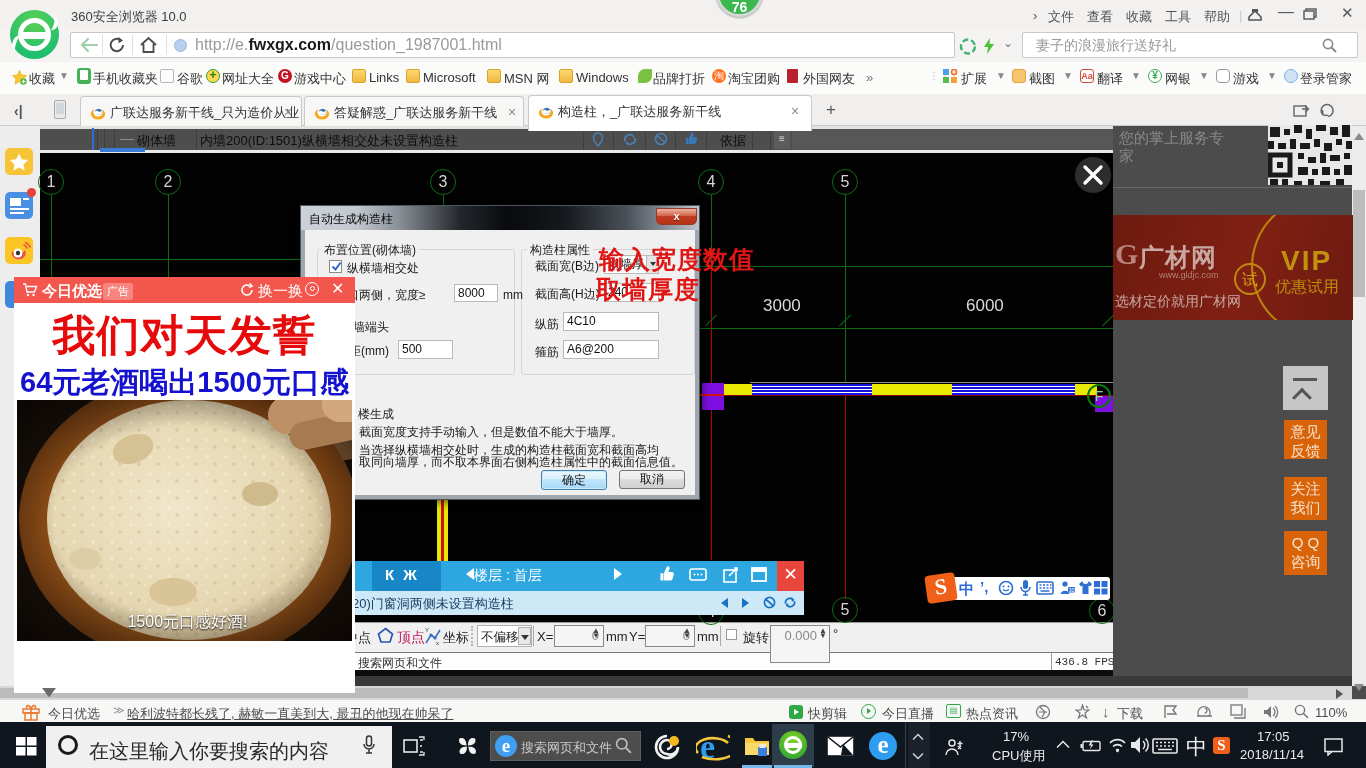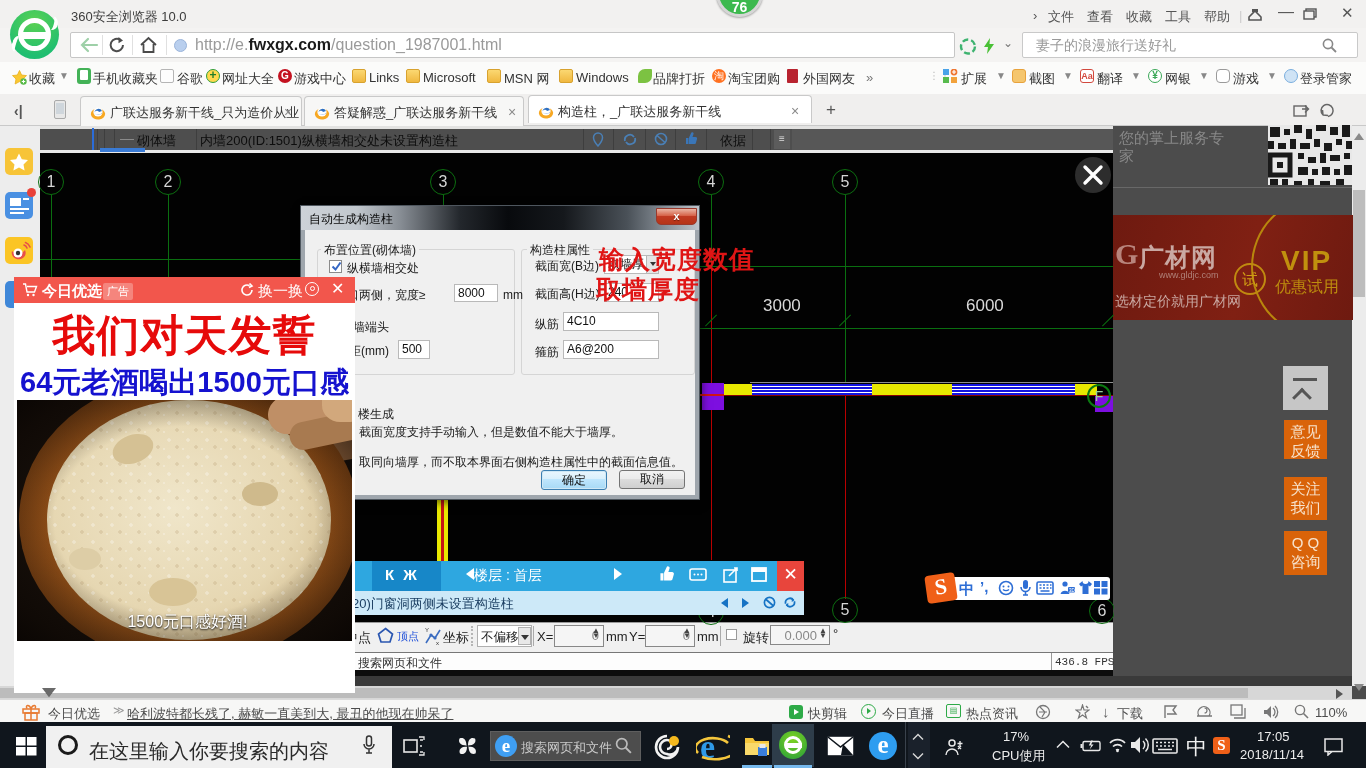--- a/index.html
+++ b/index.html
@@ -20,21 +20,21 @@
 .winbtn{position:absolute;top:8px;color:#555;font-size:13px}
 #urlbox{left:70px;top:32px;width:885px;height:26px;background:#fff;border:1px solid #c6c6c6;border-radius:2px;z-index:1}
 .sep{position:absolute;top:35px;width:1px;height:20px;background:#e0e0e0;z-index:2}
 .navic{position:absolute;z-index:2}
 #searchbox{left:1022px;top:32px;width:336px;height:26px;background:#fff;border:1px solid #c9c9c9;border-radius:2px;font-size:14px;color:#999;line-height:24px;padding-left:13px}
 .urltxt{font-size:16px;color:#9a9a9a}
 .urltxt b{color:#1a1a1a;font-weight:bold}
 .bmi{position:absolute;top:70px;font-size:13px;color:#333;white-space:nowrap}
 .bmic{position:absolute;width:14px;height:14px;border-radius:3px}
 .tab{position:absolute;top:96px;height:30px;background:#f7f7f6;border:1px solid #c9c9c9;border-bottom:none;border-radius:4px 4px 0 0;font-size:13px;color:#333;z-index:1}
-.tab.active{background:#fff;top:95px;height:28px;z-index:3}
+.tab.active{background:#fff;top:95px;height:36px;z-index:3}
 .tabtxt{position:absolute;left:29px;top:7px;white-space:nowrap;overflow:hidden}
 .tabx{position:absolute;top:7px;font-size:14px;color:#8a8a8a}
 .tfav{position:absolute;left:9px;top:8px;width:16px;height:15px}
 #content{left:0;top:126px;width:1366px;height:573px;background:#4c4c4c}
 #leftstrip{left:0;top:126px;width:40px;height:560px;background:#ededed}
 .sbicon{position:absolute;left:5px;width:28px;height:27px;border-radius:5px}
 #toprow-light{left:40px;top:126px;width:1073px;height:3px;background:#d8d8d8}
 #striprow{left:40px;top:129px;width:1073px;height:21px;background:#4e4e4e;overflow:hidden}
 #stripline{left:40px;top:150px;width:1073px;height:3px;background:#e9e9e9}
 #cadblack{left:40px;top:153px;width:1073px;height:469px;background:#020202}
@@ -494,21 +494,21 @@
     <rect x="1" y="1" width="6" height="6" fill="#2e6ed5"></rect>
     <rect x="8.5" y="1" width="6" height="6" fill="#2e6ed5"></rect>
     <rect x="1" y="8.5" width="6" height="6" fill="#2e6ed5"></rect>
     <rect x="8.5" y="8.5" width="6" height="6" fill="#2e6ed5"></rect>
   </svg>
 
 <div class="a" style="left:345px;top:629px;font-size:13px;color:#222;z-index:1">中点</div>
 <svg class="a" style="left:377px;top:627px;z-index:1" width="17" height="17" viewBox="0 0 17 17">
     <path d="M8.5 1.5 L15.5 7 L13 15 H4 L1.5 7 Z" fill="none" stroke="#2a56b0" stroke-width="1.7"></path>
   </svg>
-<div class="a" style="left:397px;top:629px;font-size:11px;color:#1d4ed8;z-index:1">顶点</div>
+<div class="a" style="left:397px;top:629px;font-size:14px;color:#be185d;z-index:1">顶点</div>
 <svg class="a" style="left:424px;top:626px;z-index:1" width="18" height="20" viewBox="0 0 18 20">
     <path d="M2 17 L7 9 L11 12 L16 4" fill="none" stroke="#3a6cc0" stroke-width="1.6"></path>
     <circle cx="7" cy="9" r="1.6" fill="#3a6cc0"></circle>
     <circle cx="11" cy="12" r="1.6" fill="#3a6cc0"></circle>
     <text x="1" y="6" font-size="6" fill="#333" font-family="sans-serif">Y</text>
     <text x="12" y="19" font-size="6" fill="#333" font-family="sans-serif">x</text>
   </svg>
 <div class="a" style="left:443px;top:629px;font-size:13px;color:#222;z-index:1">坐标</div>
 <div class="a" style="left:471px;top:626px;width:2px;height:20px;border-left:2px dotted #b5b5b5;z-index:1"></div>
 <div class="a" style="left:477px;top:625px;width:55px;height:22px;background:#fff;border:1px solid #b0b0b0;z-index:1;font-size:12.5px;color:#222;padding:3px 0 0 3px">不偏移</div>
@@ -520,21 +520,21 @@
 <div class="a" style="left:554px;top:625px;width:50px;height:22px;background:#f5f5f5;border:1px solid #888;z-index:1;font-size:13px;color:#888;text-align:right;padding:2px 4px 0 0">0</div>
 <div class="a" style="left:592px;top:626px;font-size:8px;color:#444;z-index:2;line-height:5px;padding-top:2px">▲<br>▼</div>
 <div class="a" style="left:606px;top:629px;font-size:13px;color:#222;z-index:1">mm</div>
 <div class="a" style="left:629px;top:629px;font-size:13px;color:#222;z-index:1">Y=</div>
 <div class="a" style="left:645px;top:625px;width:50px;height:22px;background:#f5f5f5;border:1px solid #888;z-index:1;font-size:13px;color:#888;text-align:right;padding:2px 4px 0 0">0</div>
 <div class="a" style="left:683px;top:626px;font-size:8px;color:#444;z-index:2;line-height:5px;padding-top:2px">▲<br>▼</div>
 <div class="a" style="left:697px;top:629px;font-size:13px;color:#222;z-index:1">mm</div>
 <div class="a" style="left:720px;top:626px;width:1px;height:20px;background:#aaa;z-index:1"></div>
 <div class="a" style="left:726px;top:629px;width:11px;height:11px;background:#fff;border:1px solid #9a9a9a;z-index:1"></div>
 <div class="a" style="left:743px;top:629px;font-size:13px;color:#222;z-index:1">旋转</div>
-<div class="a" style="left:770px;top:625px;width:60px;height:20px;background:#f5f5f5;border:1px solid #888;z-index:1;font-size:13px;color:#888;text-align:right;padding:2px 12px 0 0">0.000</div>
+<div class="a" style="left:770px;top:625px;width:60px;height:38px;background:#f5f5f5;border:1px solid #888;z-index:1;font-size:13px;color:#888;text-align:right;padding:2px 12px 0 0">0.000</div>
 <div class="a" style="left:819px;top:626px;font-size:8px;color:#444;z-index:2;line-height:5px;padding-top:2px">▲<br>▼</div>
 <div class="a" style="left:833px;top:626px;font-size:13px;color:#222;z-index:1">°</div>
 
 <div class="a" style="left:352px;top:656px;width:3px;height:11px;background:#555;z-index:1"></div>
 <div class="a" style="left:358px;top:655px;font-size:12px;color:#333;z-index:1">搜索网页和文件</div>
 <div class="a" style="left:1051px;top:653px;width:1px;height:17px;background:#999;z-index:1"></div>
 <div class="a" style="left:1055px;top:656px;font-size:11px;color:#333;z-index:1;font-family:'Liberation Mono',monospace">436.8 FPS</div>
 
 <div class="a" id="dlg">
 <div id="dlgtitle"></div>
@@ -548,34 +548,35 @@
 <div style="position:absolute;left:28px;top:54px;width:13px;height:13px;background:#fff;border:1px solid #8b8b8b"></div>
 <svg style="position:absolute;left:29px;top:54px" width="13" height="13" viewBox="0 0 13 13">
       <path d="M2.5 6.5 L5.5 9.5 L10.5 2.5" fill="none" stroke="#3567c4" stroke-width="2"></path>
     </svg>
 <div class="dtxt" style="left:46px;top:54px">纵横墙相交处</div>
 <div class="dtxt" style="left:34px;top:81px">洞口两侧，宽度≥</div>
 <div class="din" style="left:153px;top:78px;width:44px;height:18px">8000</div>
 <div class="dtxt" style="left:202px;top:82px">mm</div>
 <div class="dtxt" style="left:52px;top:113px">墙端头</div>
 <div class="dtxt" style="left:48px;top:137px">距(mm)</div>
-<div class="din" style="left:97px;top:134px;width:32px;height:19px">500</div>
+<div class="din" style="left:97px;top:134px;width:55px;height:19px">500</div>
 <div class="dtxt" style="left:234px;top:52px">截面宽(B边)</div>
 <div class="din" style="left:303px;top:49px;width:55px;height:19px">取墙厚</div>
 <div style="position:absolute;left:345px;top:50px;width:12px;height:17px;background:#e4e4e4;border-left:1px solid #b5b5b5">
       <div style="margin:6px auto 0;width:0;height:0;border:3.5px solid transparent;border-top:4.5px solid #333"></div>
     </div>
 <div class="dtxt" style="left:234px;top:80px">截面高(H边)</div>
 <div class="din" style="left:303px;top:77px;width:55px;height:19px">240</div>
 <div class="dtxt" style="left:234px;top:110px">纵筋</div>
 <div class="din" style="left:262px;top:106px;width:96px;height:19px">4C10</div>
 <div class="dtxt" style="left:234px;top:138px">箍筋</div>
 <div class="din" style="left:262px;top:134px;width:96px;height:19px">A6@200</div>
 <div class="dtxt" style="left:57px;top:200px">楼生成</div>
 <div class="dtxt" style="left:58px;top:218px">截面宽度支持手动输入，但是数值不能大于墙厚。</div>
+<div class="dtxt" style="left:58px;top:236px">当选择纵横墙相交处时，生成的构造柱截面宽和截面高均</div>
 <div class="dtxt" style="left:58px;top:248px">取同向墙厚，而不取本界面右侧构造柱属性中的截面信息值。</div>
 <div style="position:absolute;left:240px;top:264px;width:66px;height:20px;border:1px solid #3c7fb1;border-radius:3px;background:linear-gradient(#eaf6fd,#d9f0fc 45%,#bee6fd 46%,#a7d9f5);box-shadow:0 0 0 1px #cfe8f5 inset;font-size:12px;color:#111;text-align:center;line-height:18px">确定</div>
 <div style="position:absolute;left:318px;top:264px;width:66px;height:19px;border:1px solid #747474;border-radius:3px;background:linear-gradient(#f2f2f2,#ebebeb 45%,#dddddd 46%,#cfcfcf);font-size:12px;color:#111;text-align:center;line-height:17px">取消</div>
 </div>
 <div class="redk" style="left:599px;top:243px">输入宽度数值</div>
 <div class="redk" style="left:596px;top:273px">取墙厚度</div>
 
 <div class="a lbx">
     <svg style="position:absolute;left:7px;top:7px" width="22" height="22" viewBox="0 0 22 22">
       <path d="M3 3 L19 19 M19 3 L3 19" stroke="#fff" stroke-width="3.4" stroke-linecap="round"></path>

